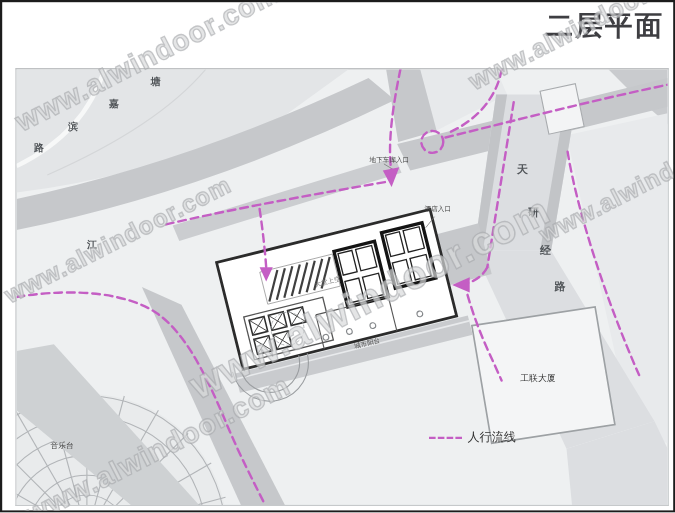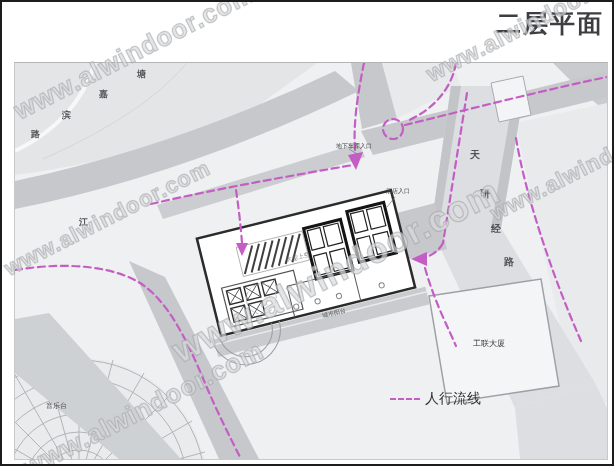--- a/index.html
+++ b/index.html
@@ -43,21 +43,21 @@
     transform:rotate(-27deg);transform-origin:0 50%;
     z-index:6;pointer-events:none;
   }
   .legend{
     position:absolute;left:388px;top:388px;
     display:flex;align-items:center;gap:5px;z-index:4;
   }
   .legend-dash{
     width:30px;height:0;border-top:2px dashed #c45ec4;
   }
-  .legend-text{font-size:14px;color:#333;}
+  .legend-text{font-size:11px;color:#333;}
 </style>
 </head>
 <body>
 
 <div class="page">
 
   <div class="page-title">二层平面</div>
 
   <div class="map">
     <svg width="592" height="396" viewBox="0 0 592 396">

